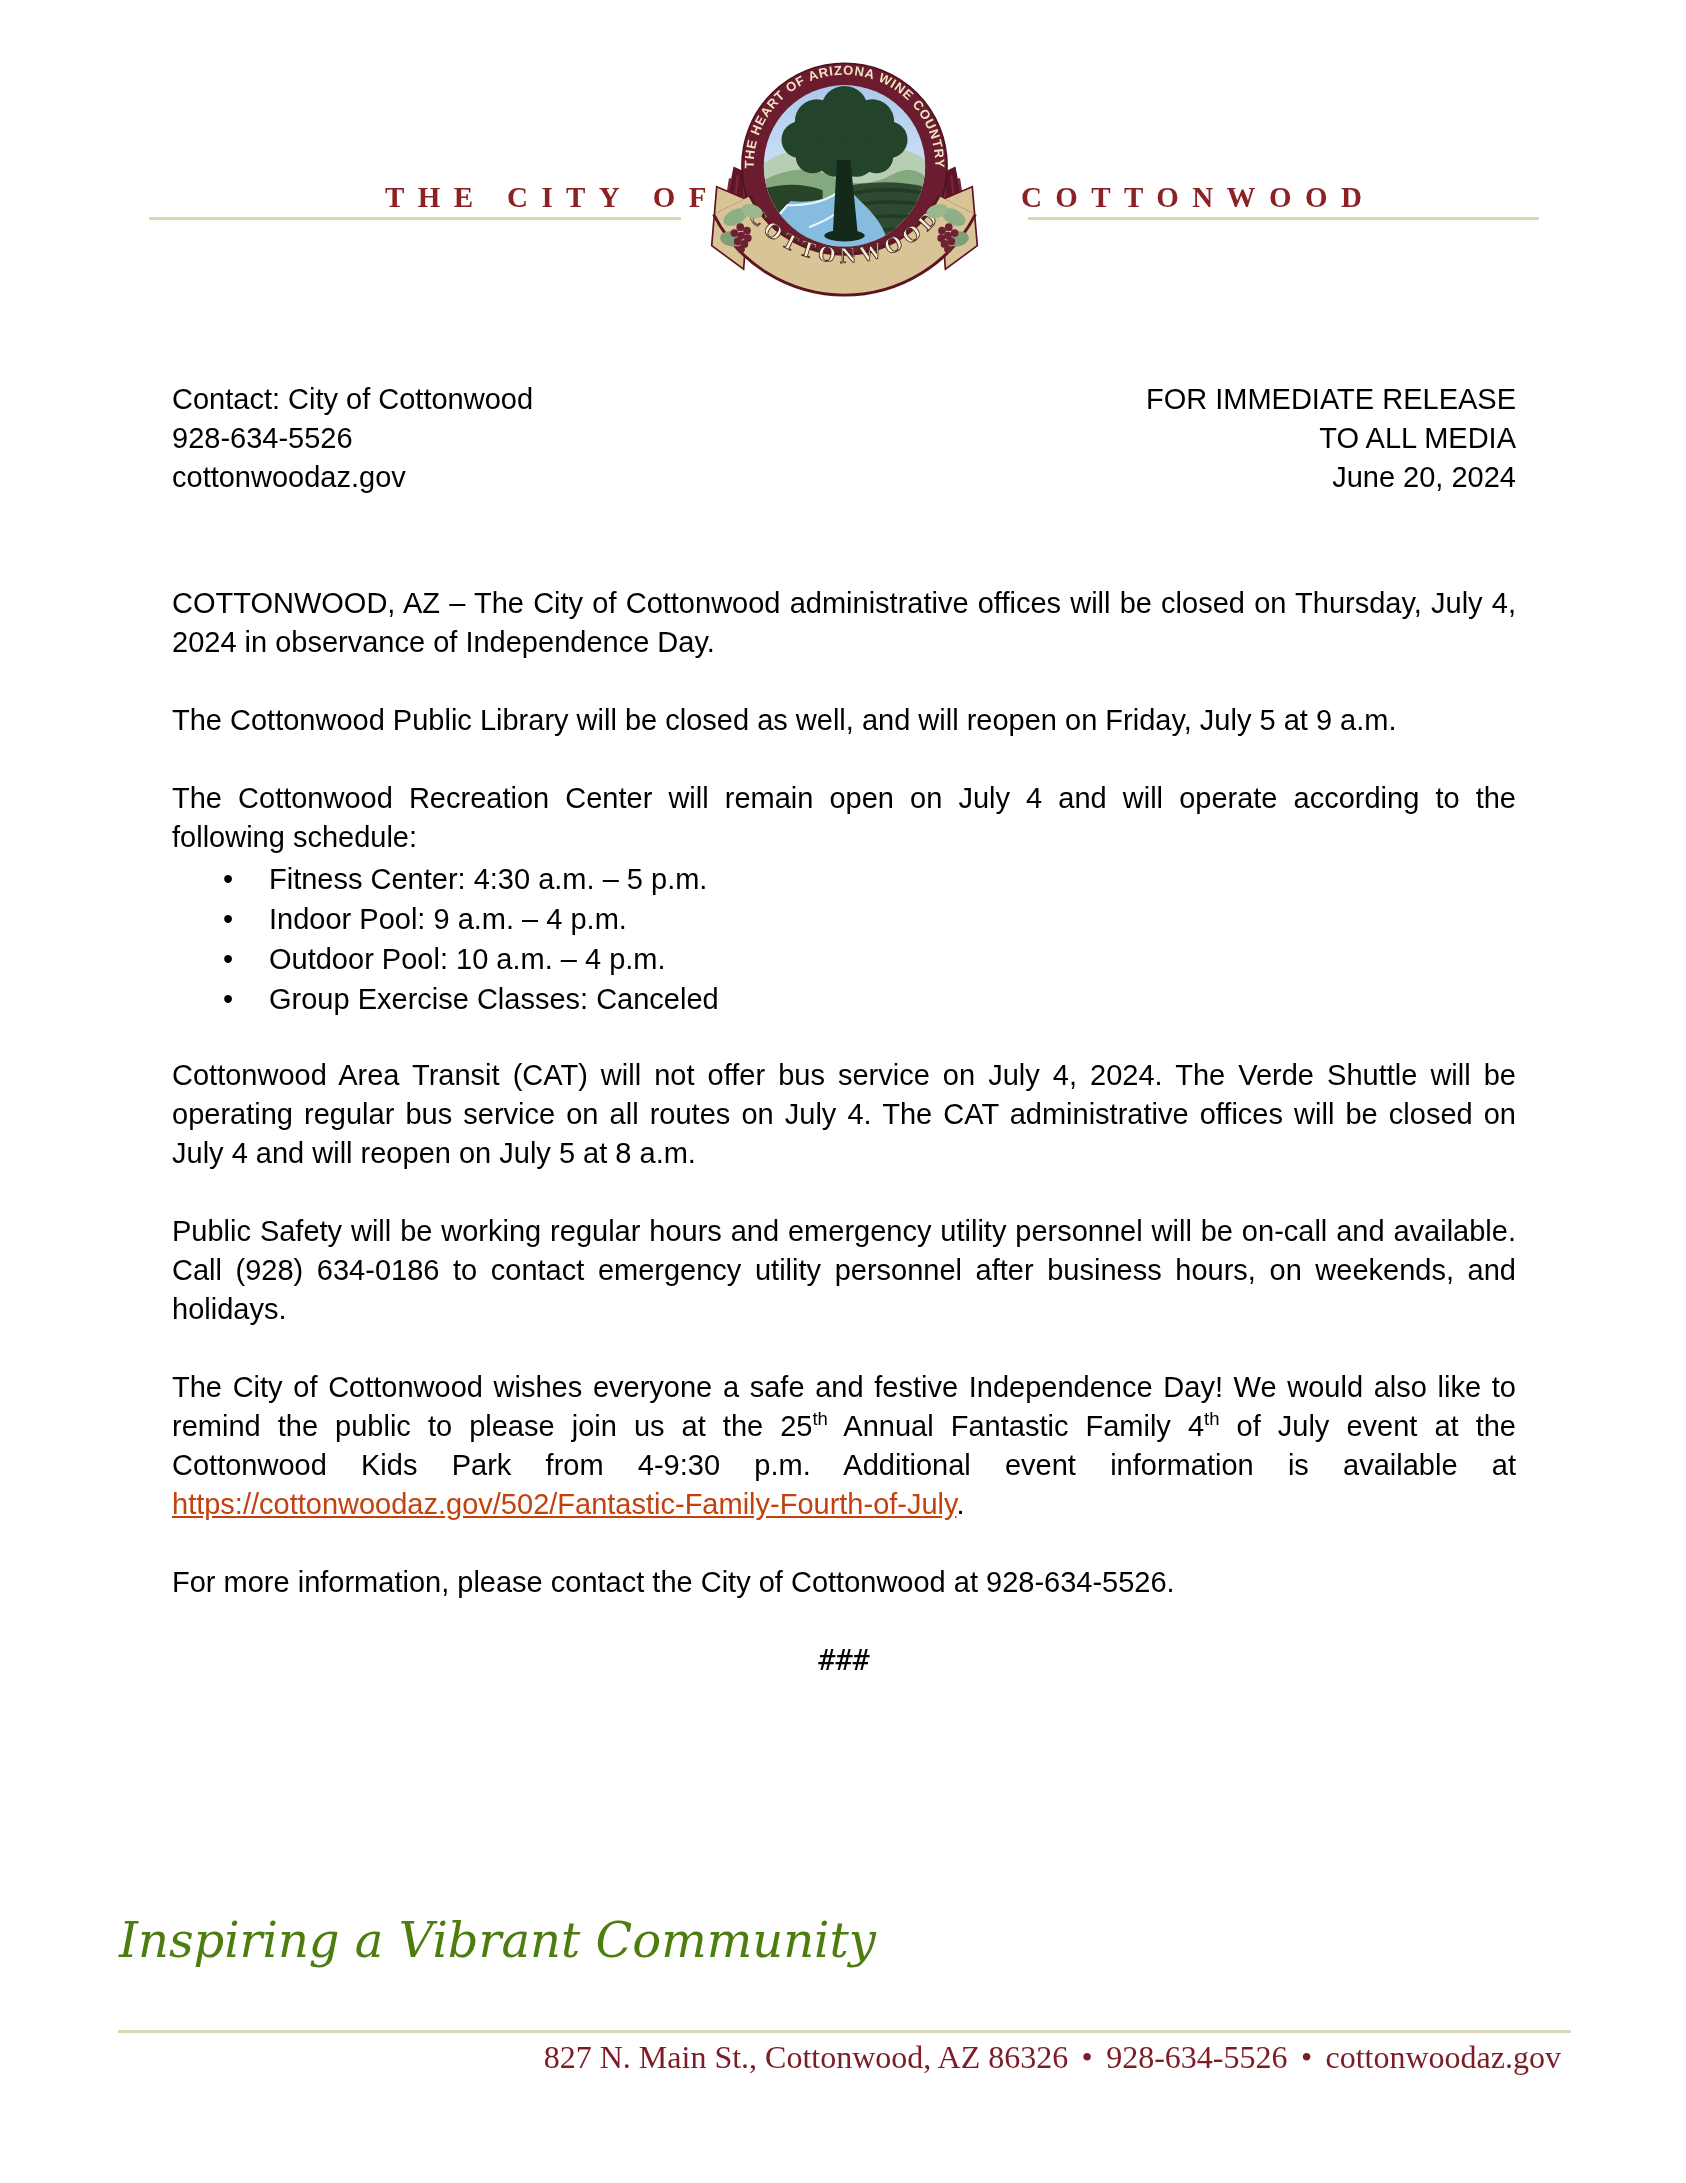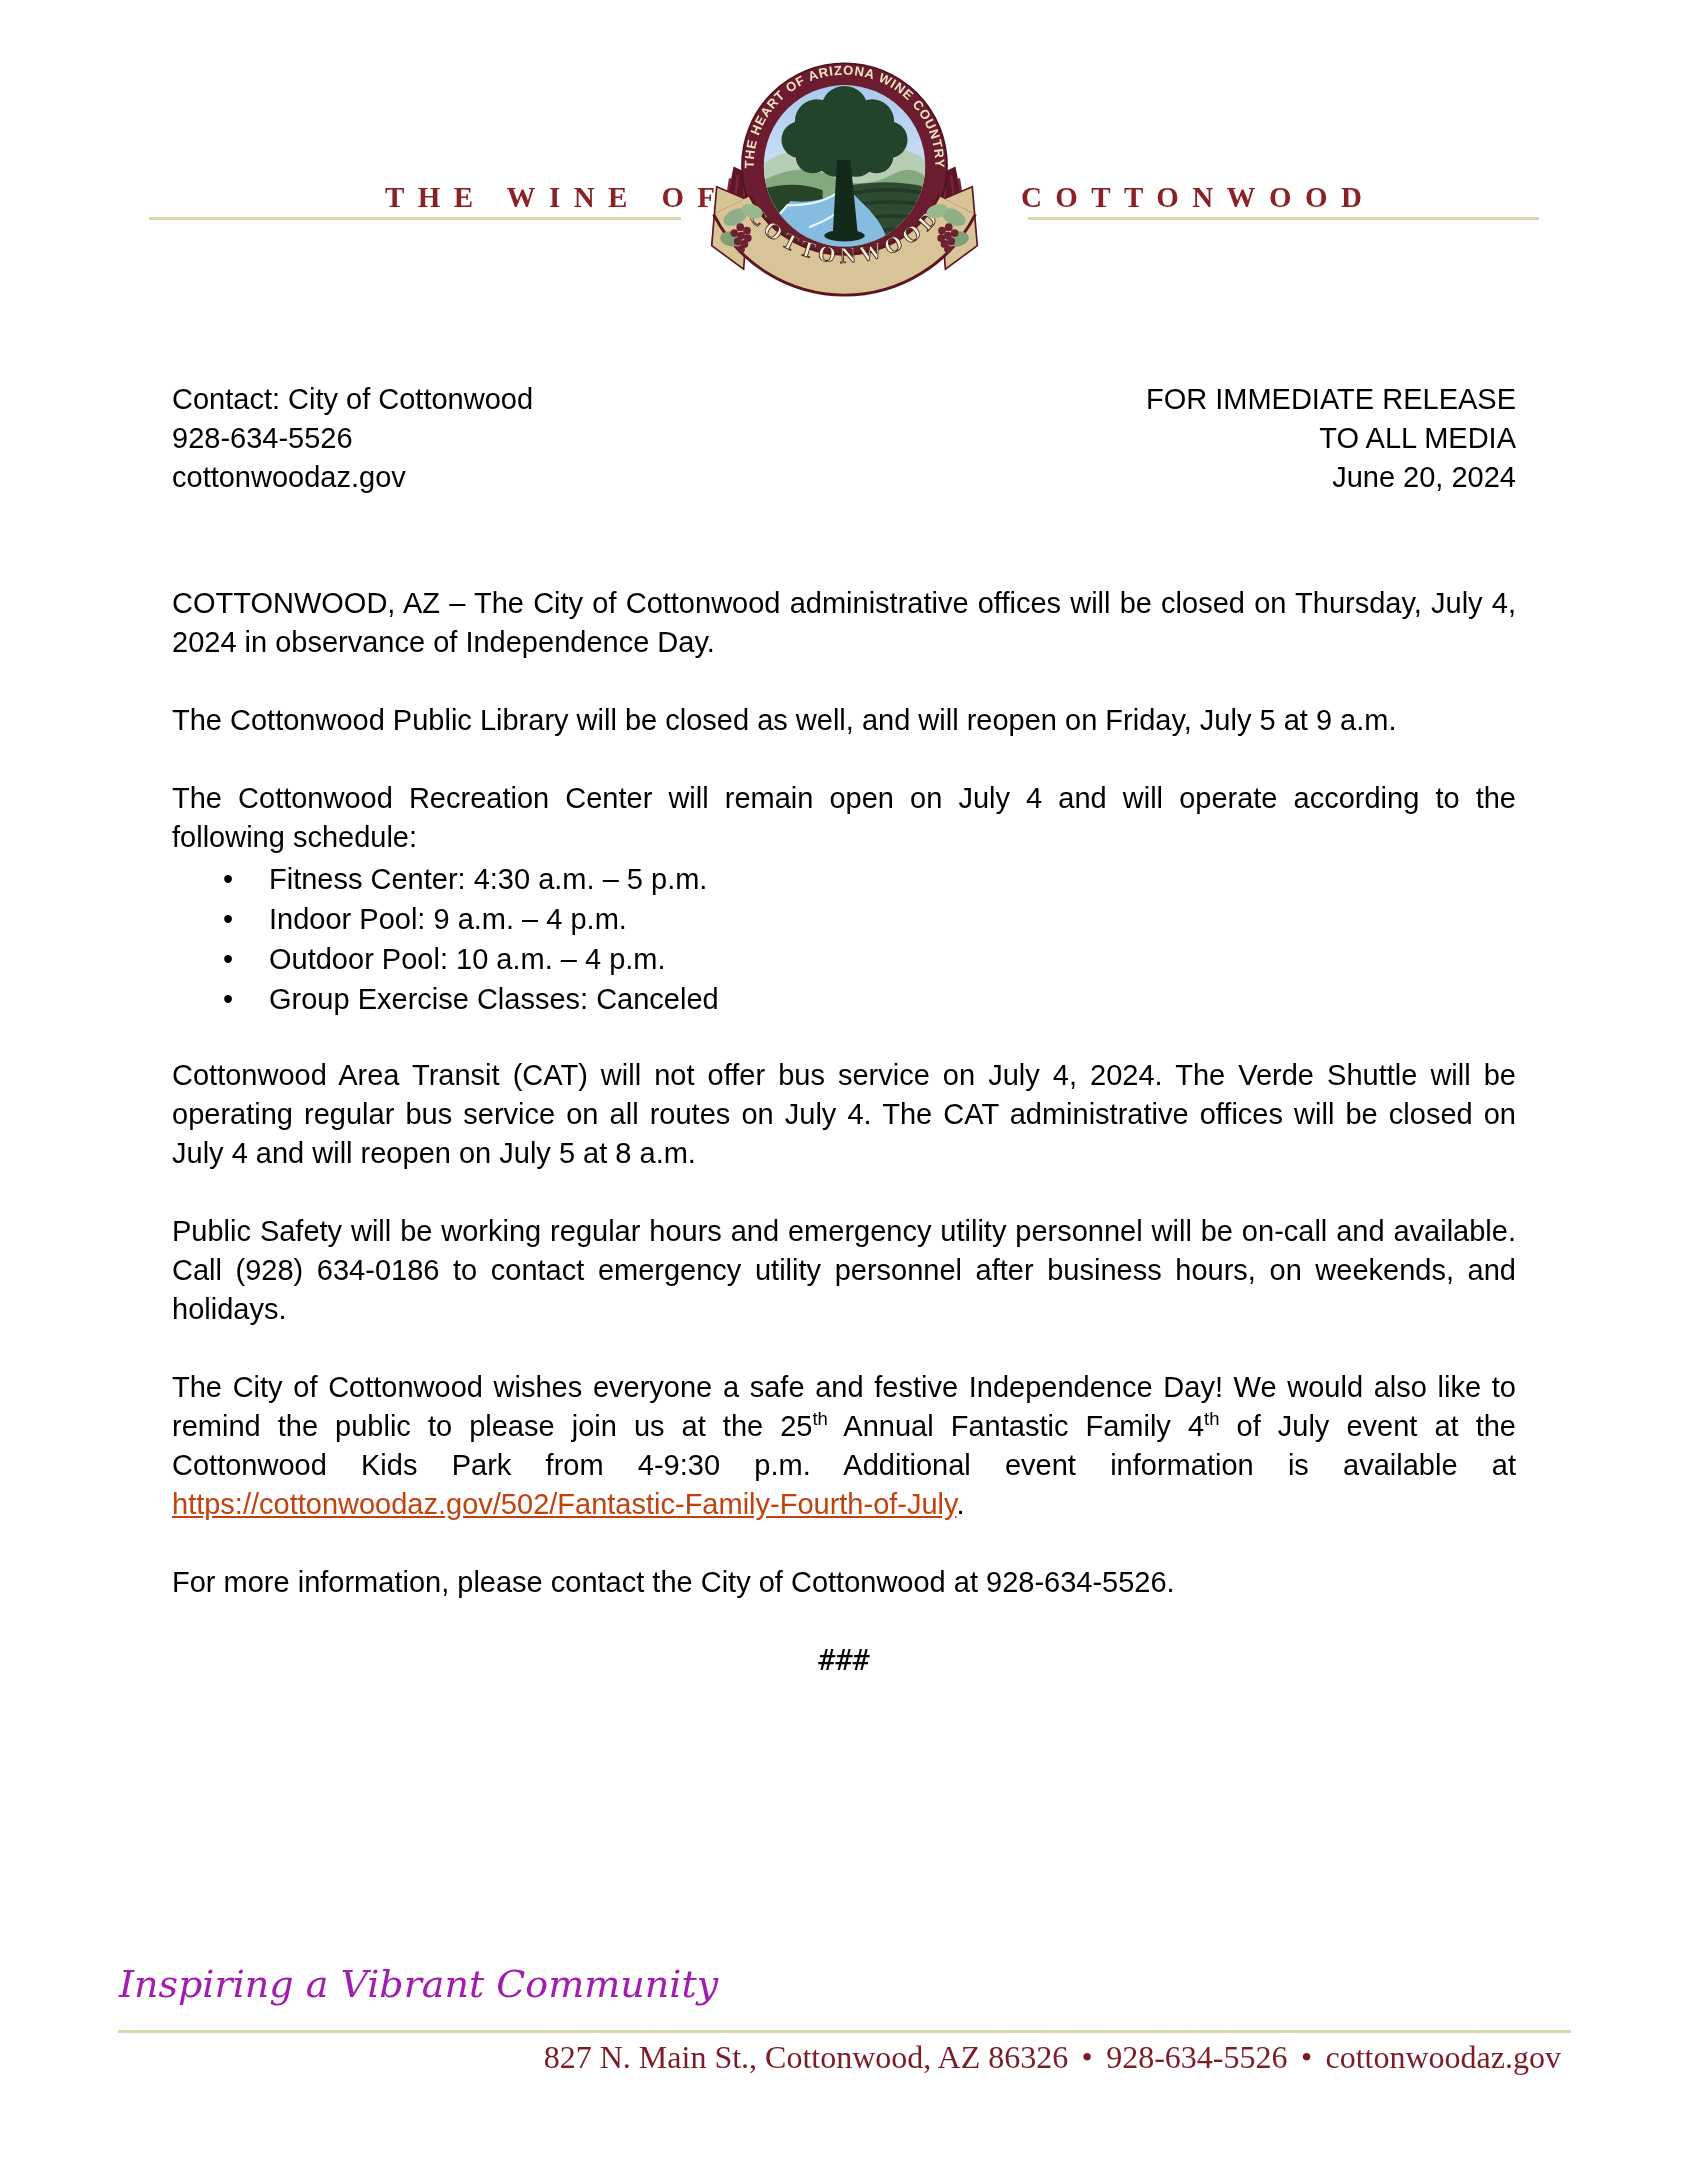--- a/index.html
+++ b/index.html
@@ -37,39 +37,39 @@
   .content p.pre-list{margin-bottom:1.7px;margin-top:36px;}
   .bullet-list{list-style:none;margin:0 0 37px 0;padding:0 0 0 97px;}
   .bullet-list li{position:relative;line-height:40px;}
   .bullet-list li::before{content:"\2022";position:absolute;left:-46px;}
   .link{color:#c2410c;text-decoration:underline;cursor:pointer;}
   sup{font-size:18.5px;line-height:0;vertical-align:super;}
   .endmark{text-align:center;margin-top:32px;font-family:"DejaVu Sans Mono",monospace;font-size:28.6px;}
 
   
   .tagline{
-    position:absolute;left:119px;top:1962px;z-index:2;
-    font-family:"DejaVu Serif",serif;font-style:italic;font-size:38px;
-    color:#a21caf;white-space:nowrap;
+    position:absolute;left:119px;top:1912px;z-index:2;
+    font-family:"DejaVu Serif",serif;font-style:italic;font-size:48px;
+    color:#4d7c0f;white-space:nowrap;
   }
   .footer-rule{position:absolute;left:118px;top:2030px;width:1453px;height:2.5px;background:#dcd7b0;z-index:1;}
   .address{
     position:absolute;right:126px;top:2039px;z-index:2;
     font-family:"Liberation Serif",serif;font-size:32px;color:#7d1b26;white-space:nowrap;
   }
   .address .dot{margin:0 13.4px;}
 </style>
 </head>
 <body>
 
 <div class="page">
 
   <div class="rule rule-left"></div>
   <div class="rule rule-right"></div>
-  <div class="mast-text mast-left">THE WINE OF</div>
+  <div class="mast-text mast-left">THE CITY OF</div>
   <div class="mast-text mast-right">COTTONWOOD</div>
 
   <div class="logo">
     <svg viewBox="0 0 320 310" width="269" height="262" xmlns="http://www.w3.org/2000/svg">
       <defs>
         <linearGradient id="skyg" x1="0" x2="0" y1="0" y2="1">
           <stop offset="0" stop-color="#a9c8ec"></stop>
           <stop offset="0.55" stop-color="#cfe2f6"></stop>
           <stop offset="1" stop-color="#eaf3fb"></stop>
         </linearGradient>

